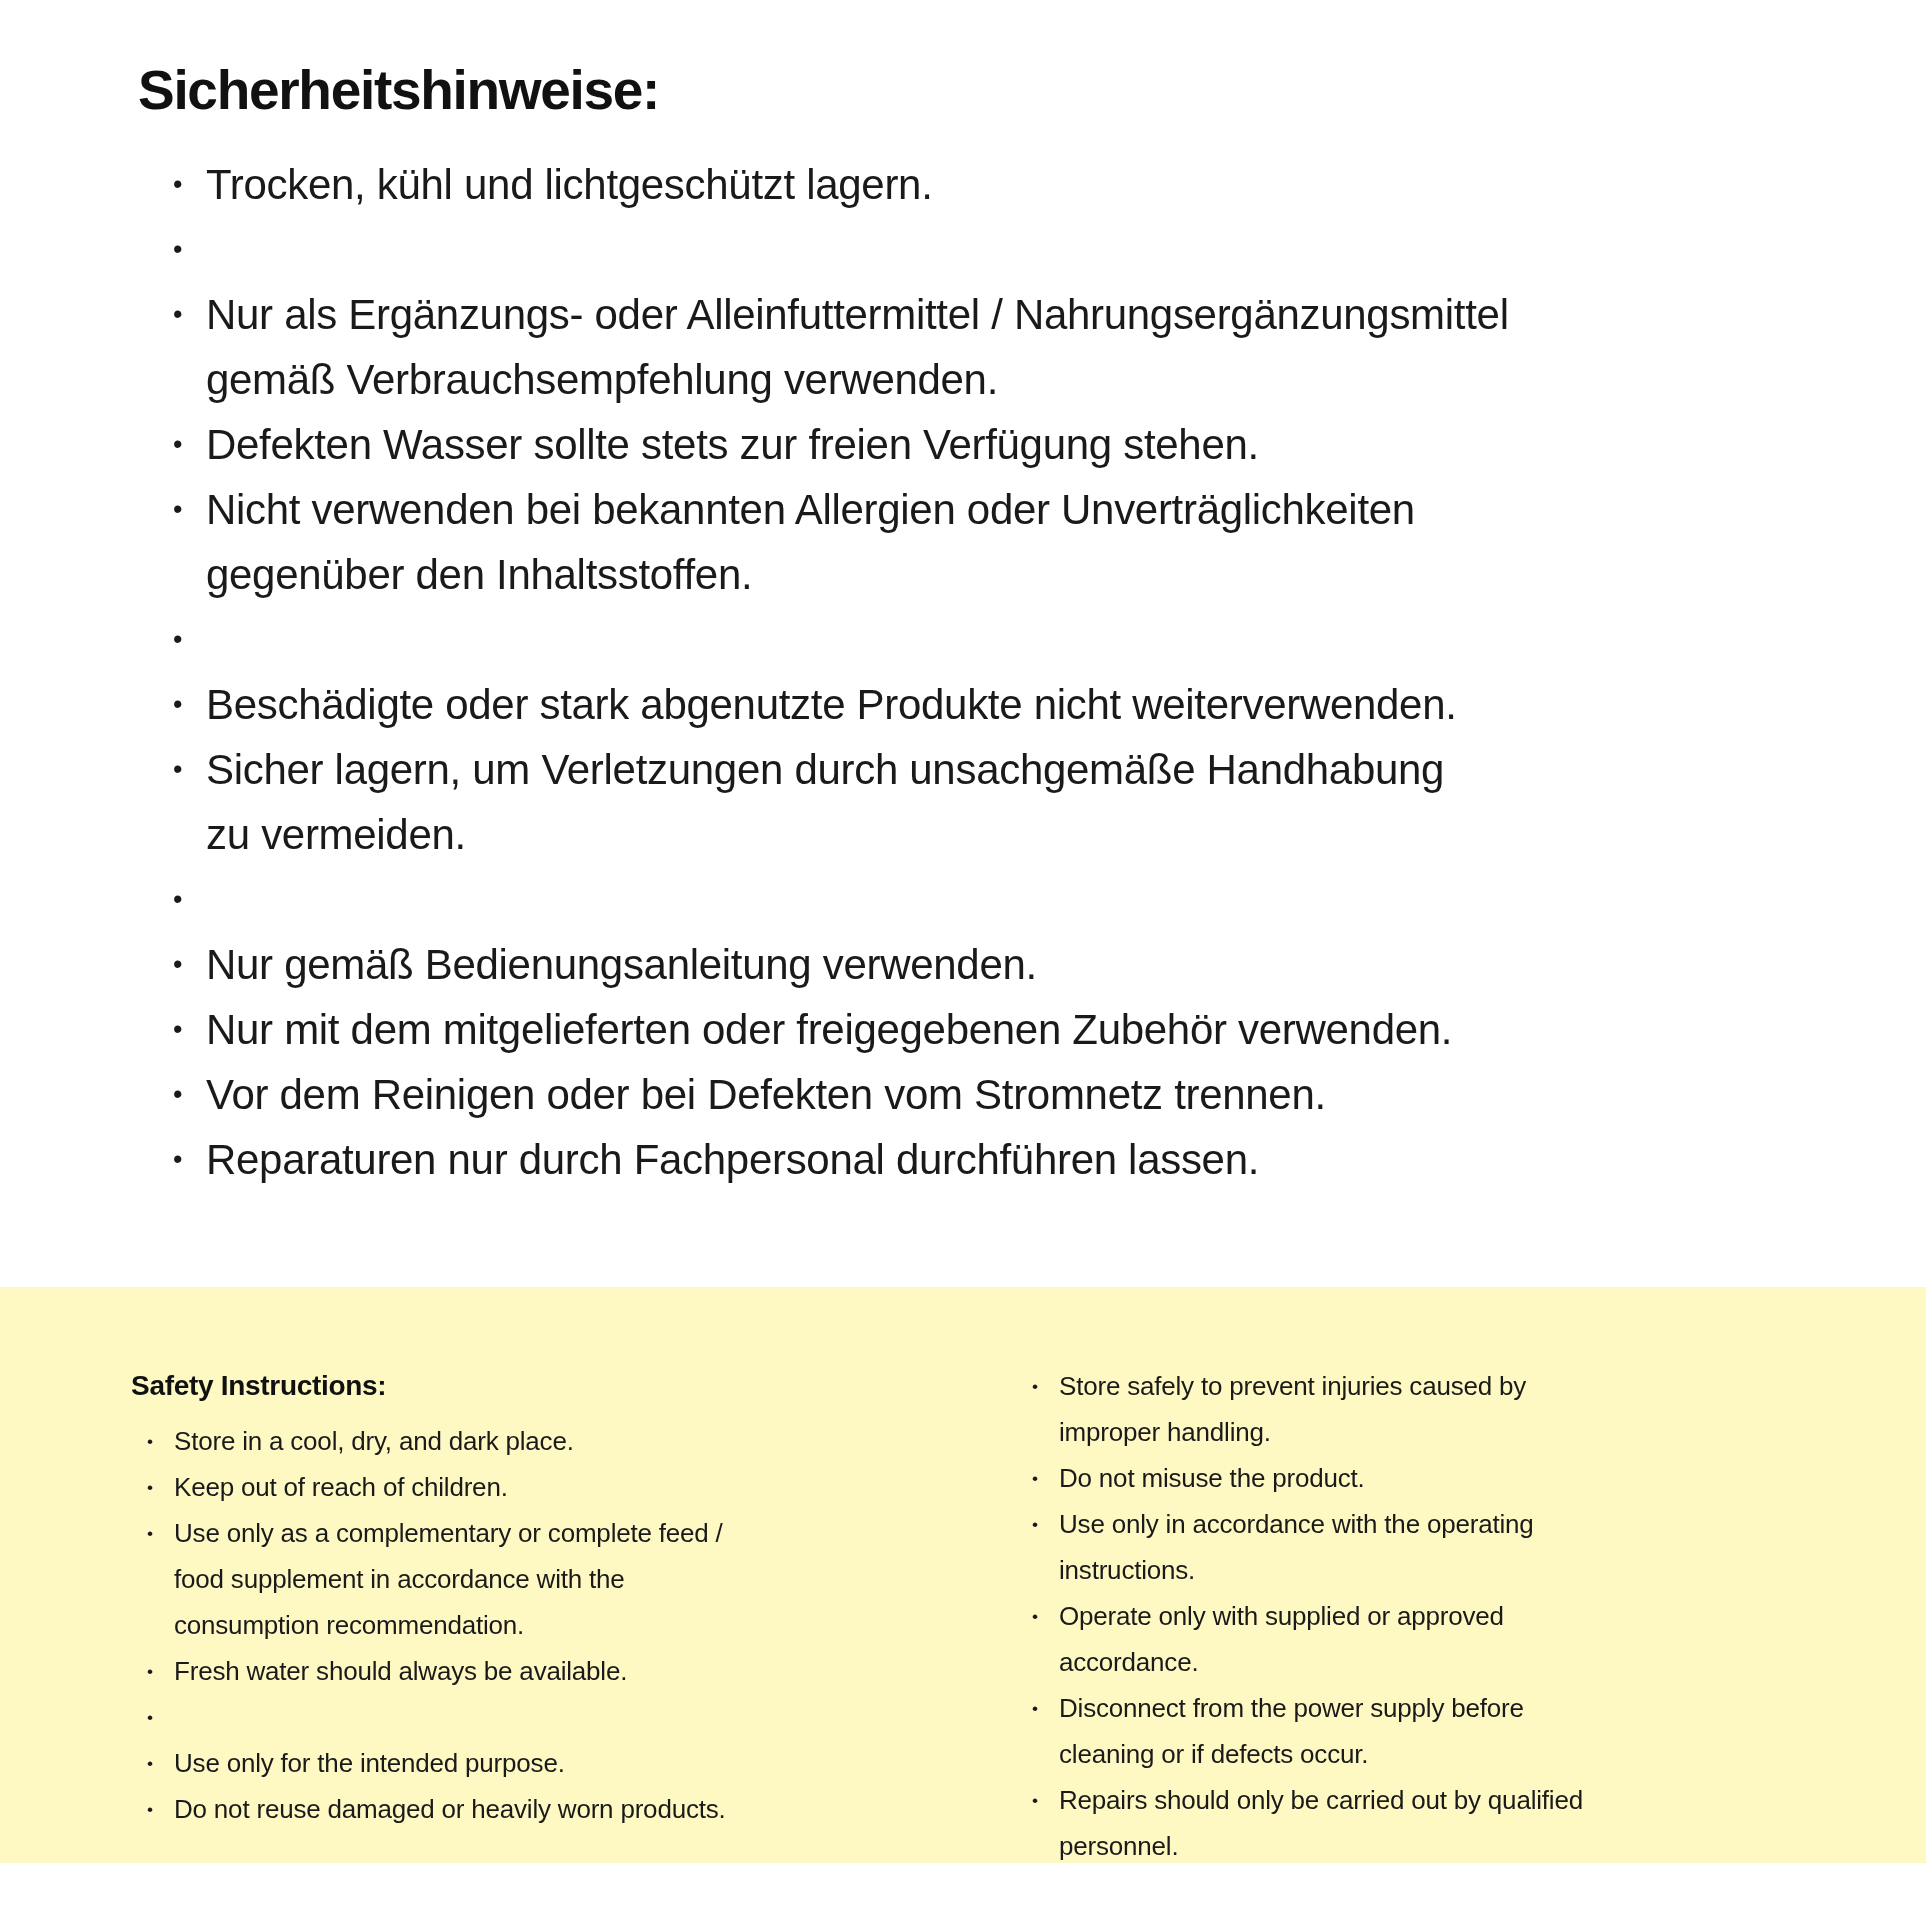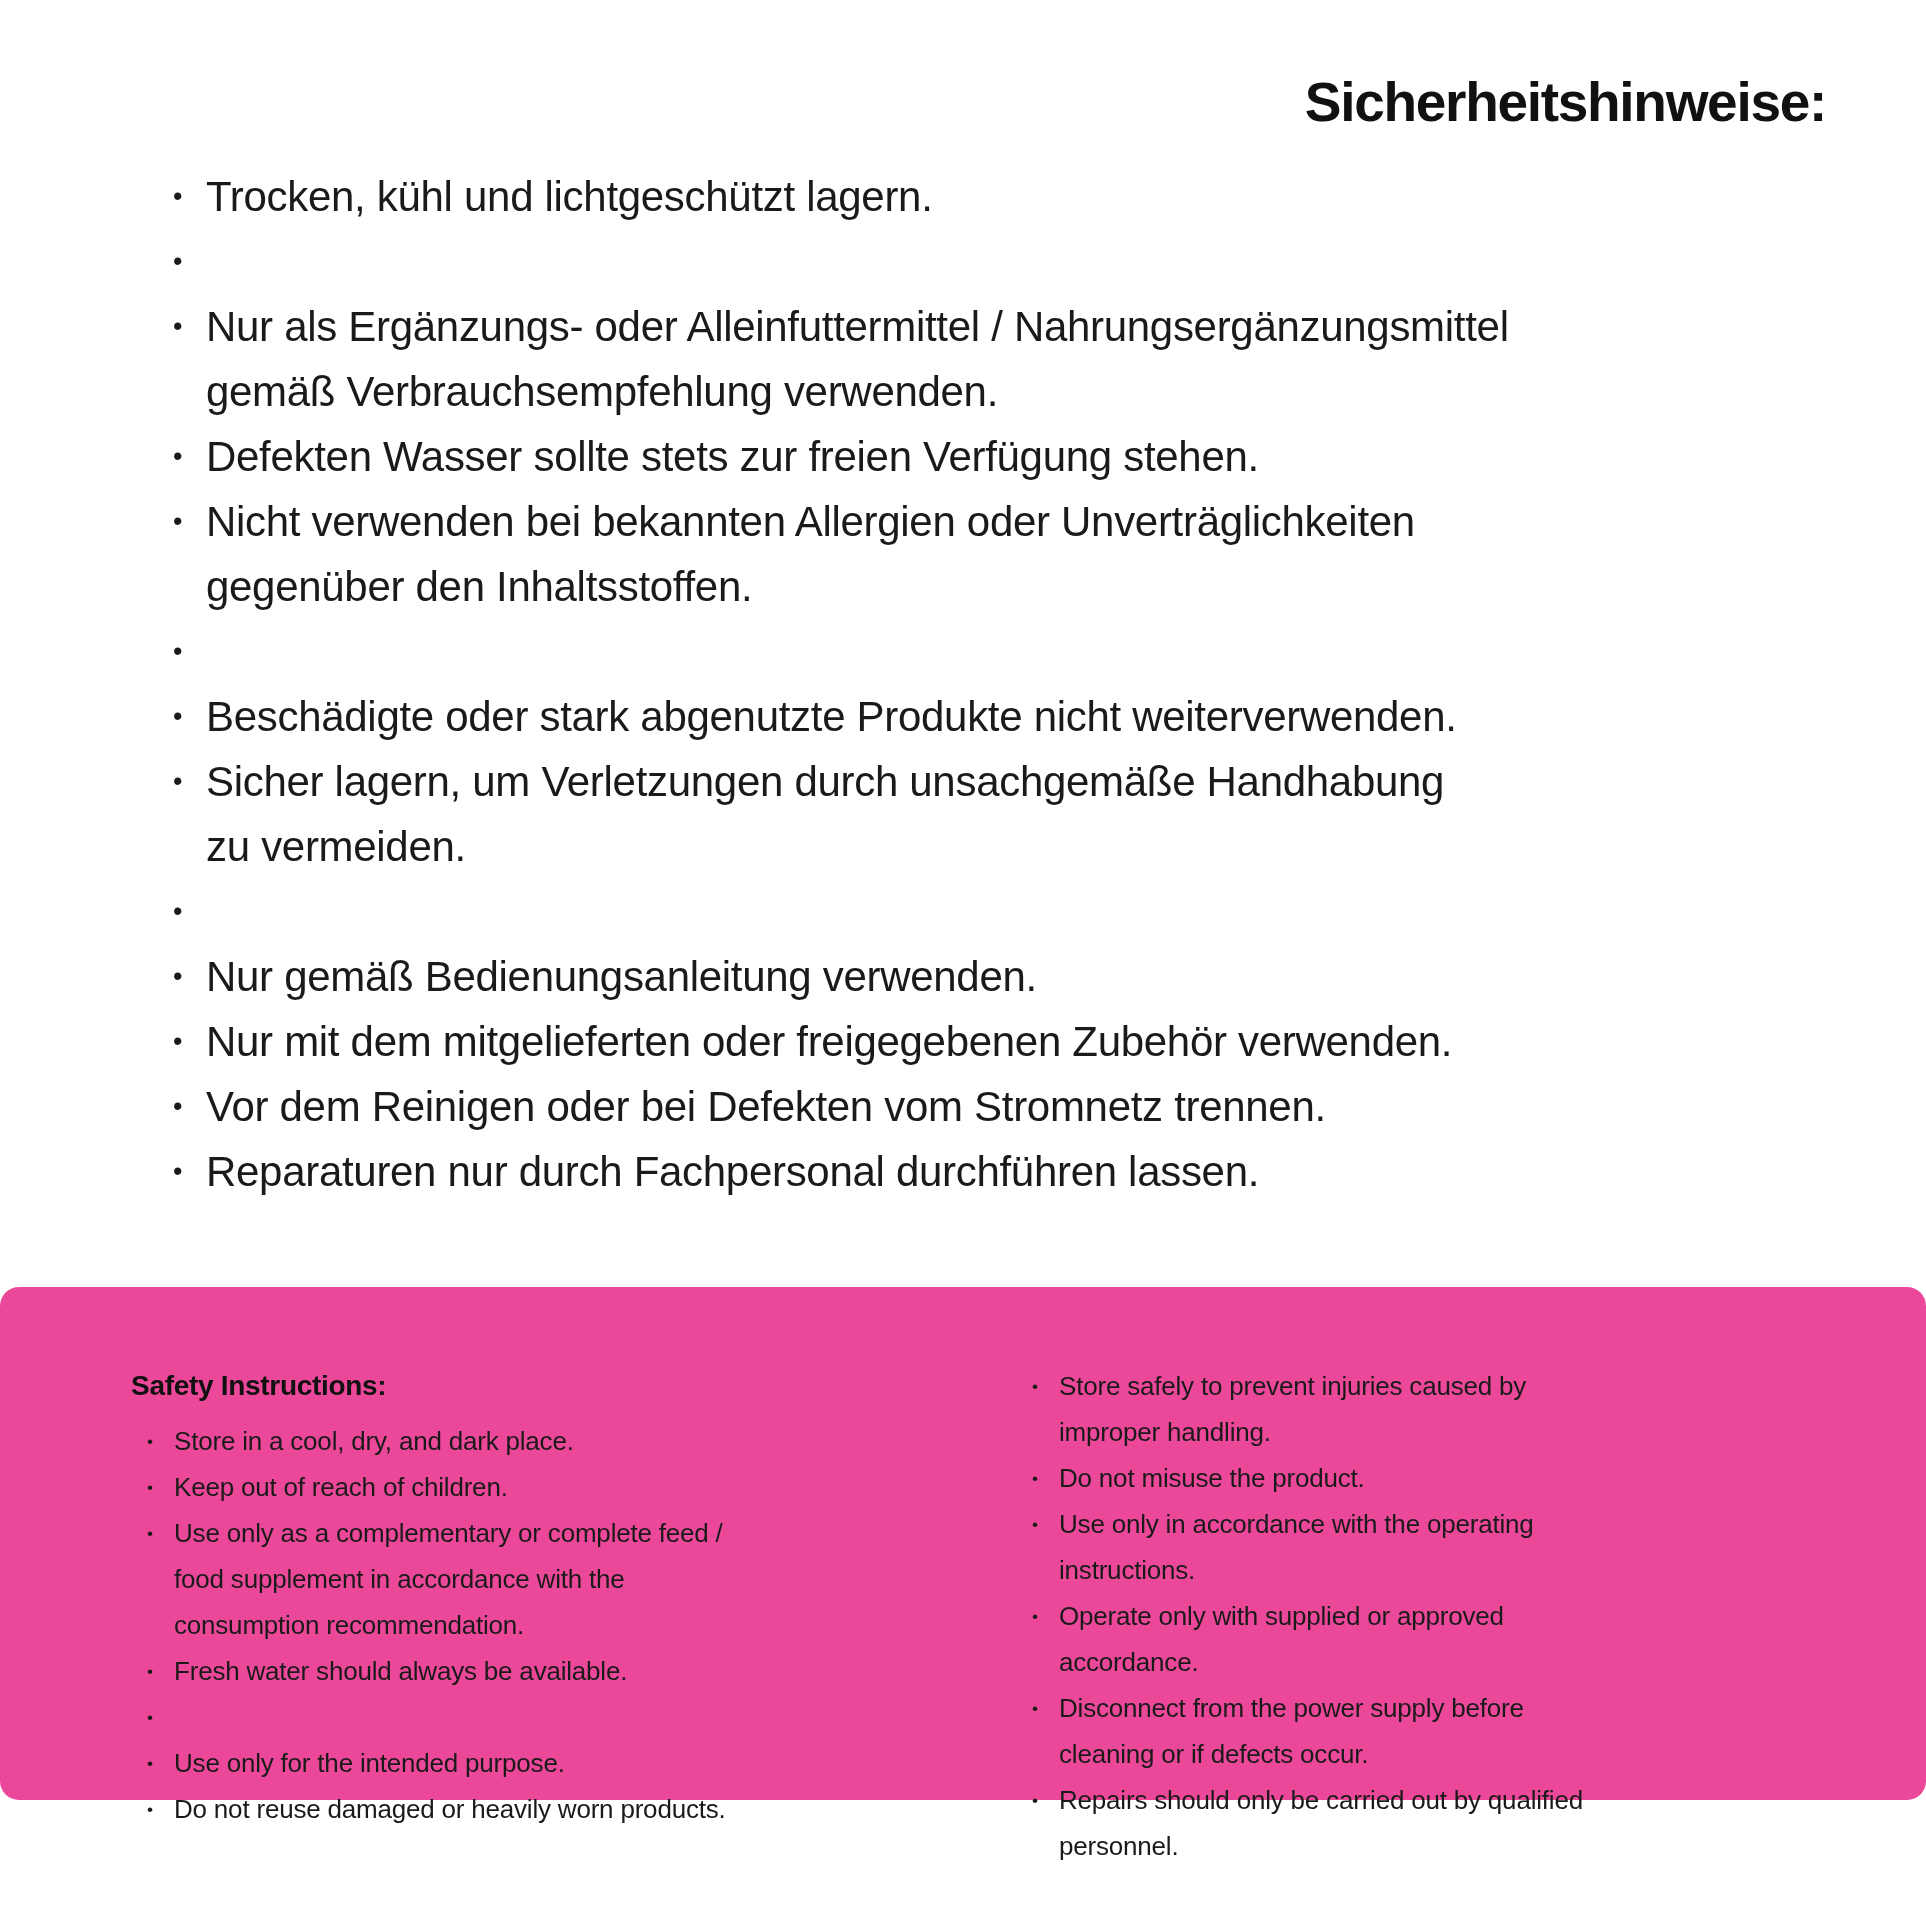--- a/index.html
+++ b/index.html
@@ -17,27 +17,26 @@
   }
 
   
   .de-section {
     position: absolute;
     left: 134px;
     top: 54px;
     width: 1708px;
   }
   .de-title {
-    margin: 16px;
+    margin: 4px;
     font-size: 55px;
     line-height: 64px;
     font-weight: 700;
     letter-spacing: -1.3px;
     color: #111111;
-    text-align: right;
   }
   .de-list {
     margin: 29.5px 0 0 39px;
     padding: 0;
     list-style: none;
     font-size: 42px;
     line-height: 65px;
     letter-spacing: -0.3px;
   }
   .de-item { display: flex; }
@@ -48,23 +47,22 @@
     line-height: 65px;
   }
   .item-text { white-space: pre-line; }
 
   
   .en-section {
     position: absolute;
     left: 0;
     top: 1287px;
     width: 1926px;
-    height: 513px;
-    background: #ec4899;
-    border-radius: 19px;
+    height: 576px;
+    background: #fef9c3;
   }
   .en-col-left {
     position: absolute;
     left: 131px;
     top: 76px;
     width: 854px;
   }
   .en-col-right {
     position: absolute;
     left: 1032px;

